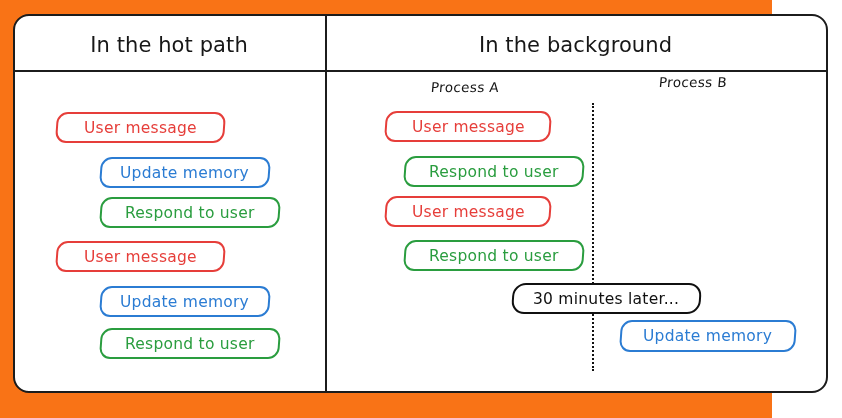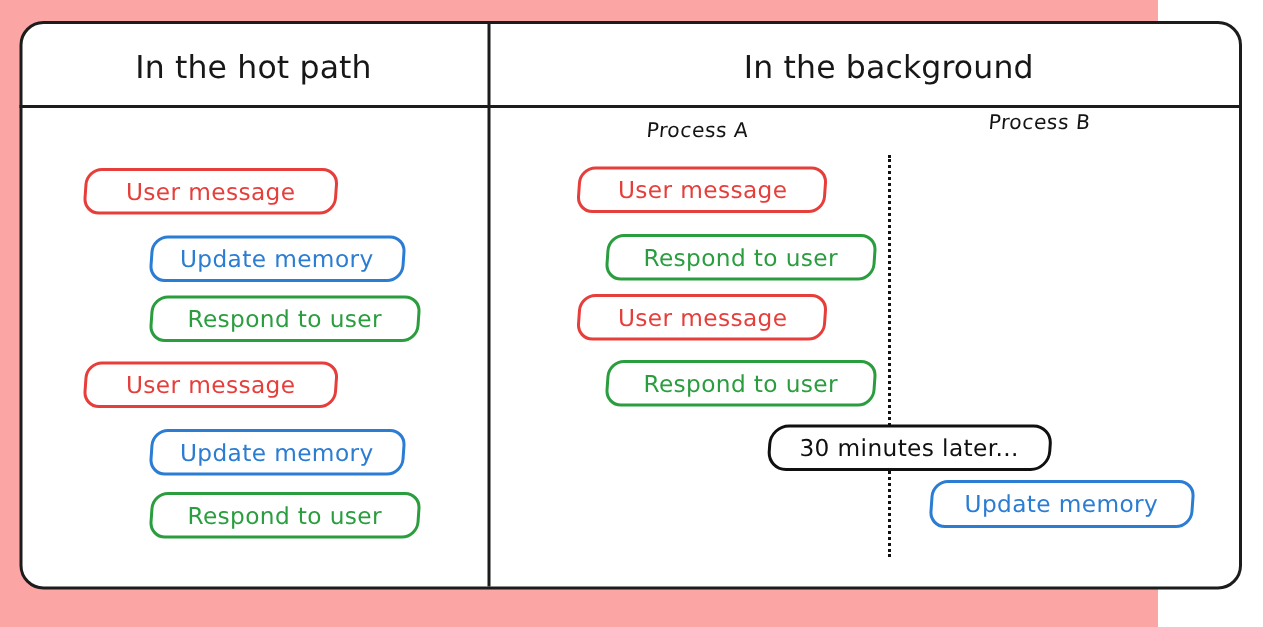--- a/index.html
+++ b/index.html
@@ -1,37 +1,37 @@
 <!DOCTYPE html>
 <html><head>
 <meta charset="utf-8">
 <style>
   html,body{margin:0;padding:0;background:#ffffff;}
   body{width:842px;height:418px;overflow:hidden;
        font-family:"DejaVu Sans","Liberation Sans",sans-serif;}
 
-  #stage{position:relative;width:772px;height:418px;background:#fca5a5;}
+  #stage{position:relative;width:772px;height:418px;background:#f97316;}
 
   
   .frame{position:absolute;left:13px;top:14px;width:815px;height:379px;
          border:2.4px solid #1c1c1c;border-radius:16px;box-sizing:border-box;
          background:#fff;}
 
   
   .hdr-rule{position:absolute;left:13px;top:70px;width:815px;height:0;
             border-top:2.2px solid #1c1c1c;}
   .col-rule{position:absolute;left:325px;top:16px;width:0;height:375px;
             border-left:2.2px solid #1c1c1c;}
 
   .hdr-title{position:absolute;top:30px;height:30px;line-height:30px;
              font-size:21px;color:#171717;text-align:center;
              font-family:"DejaVu Sans","Liberation Sans",sans-serif;
              letter-spacing:.1px;white-space:nowrap;}
   #hdr-left{left:13px;width:312px;}
-  #hdr-right{left:342px;width:501px;}
+  #hdr-right{left:325px;width:501px;}
 
   
   .proc-label{position:absolute;font-size:13.5px;color:#141414;
               font-family:"DejaVu Sans","Liberation Sans",sans-serif;
               white-space:nowrap;text-align:center;
               transform:skewX(-5deg);letter-spacing:.35px;}
   #proc-a{left:400px;top:79px;width:130px;}
   #proc-b{left:628px;top:74px;width:130px;}
 
   

